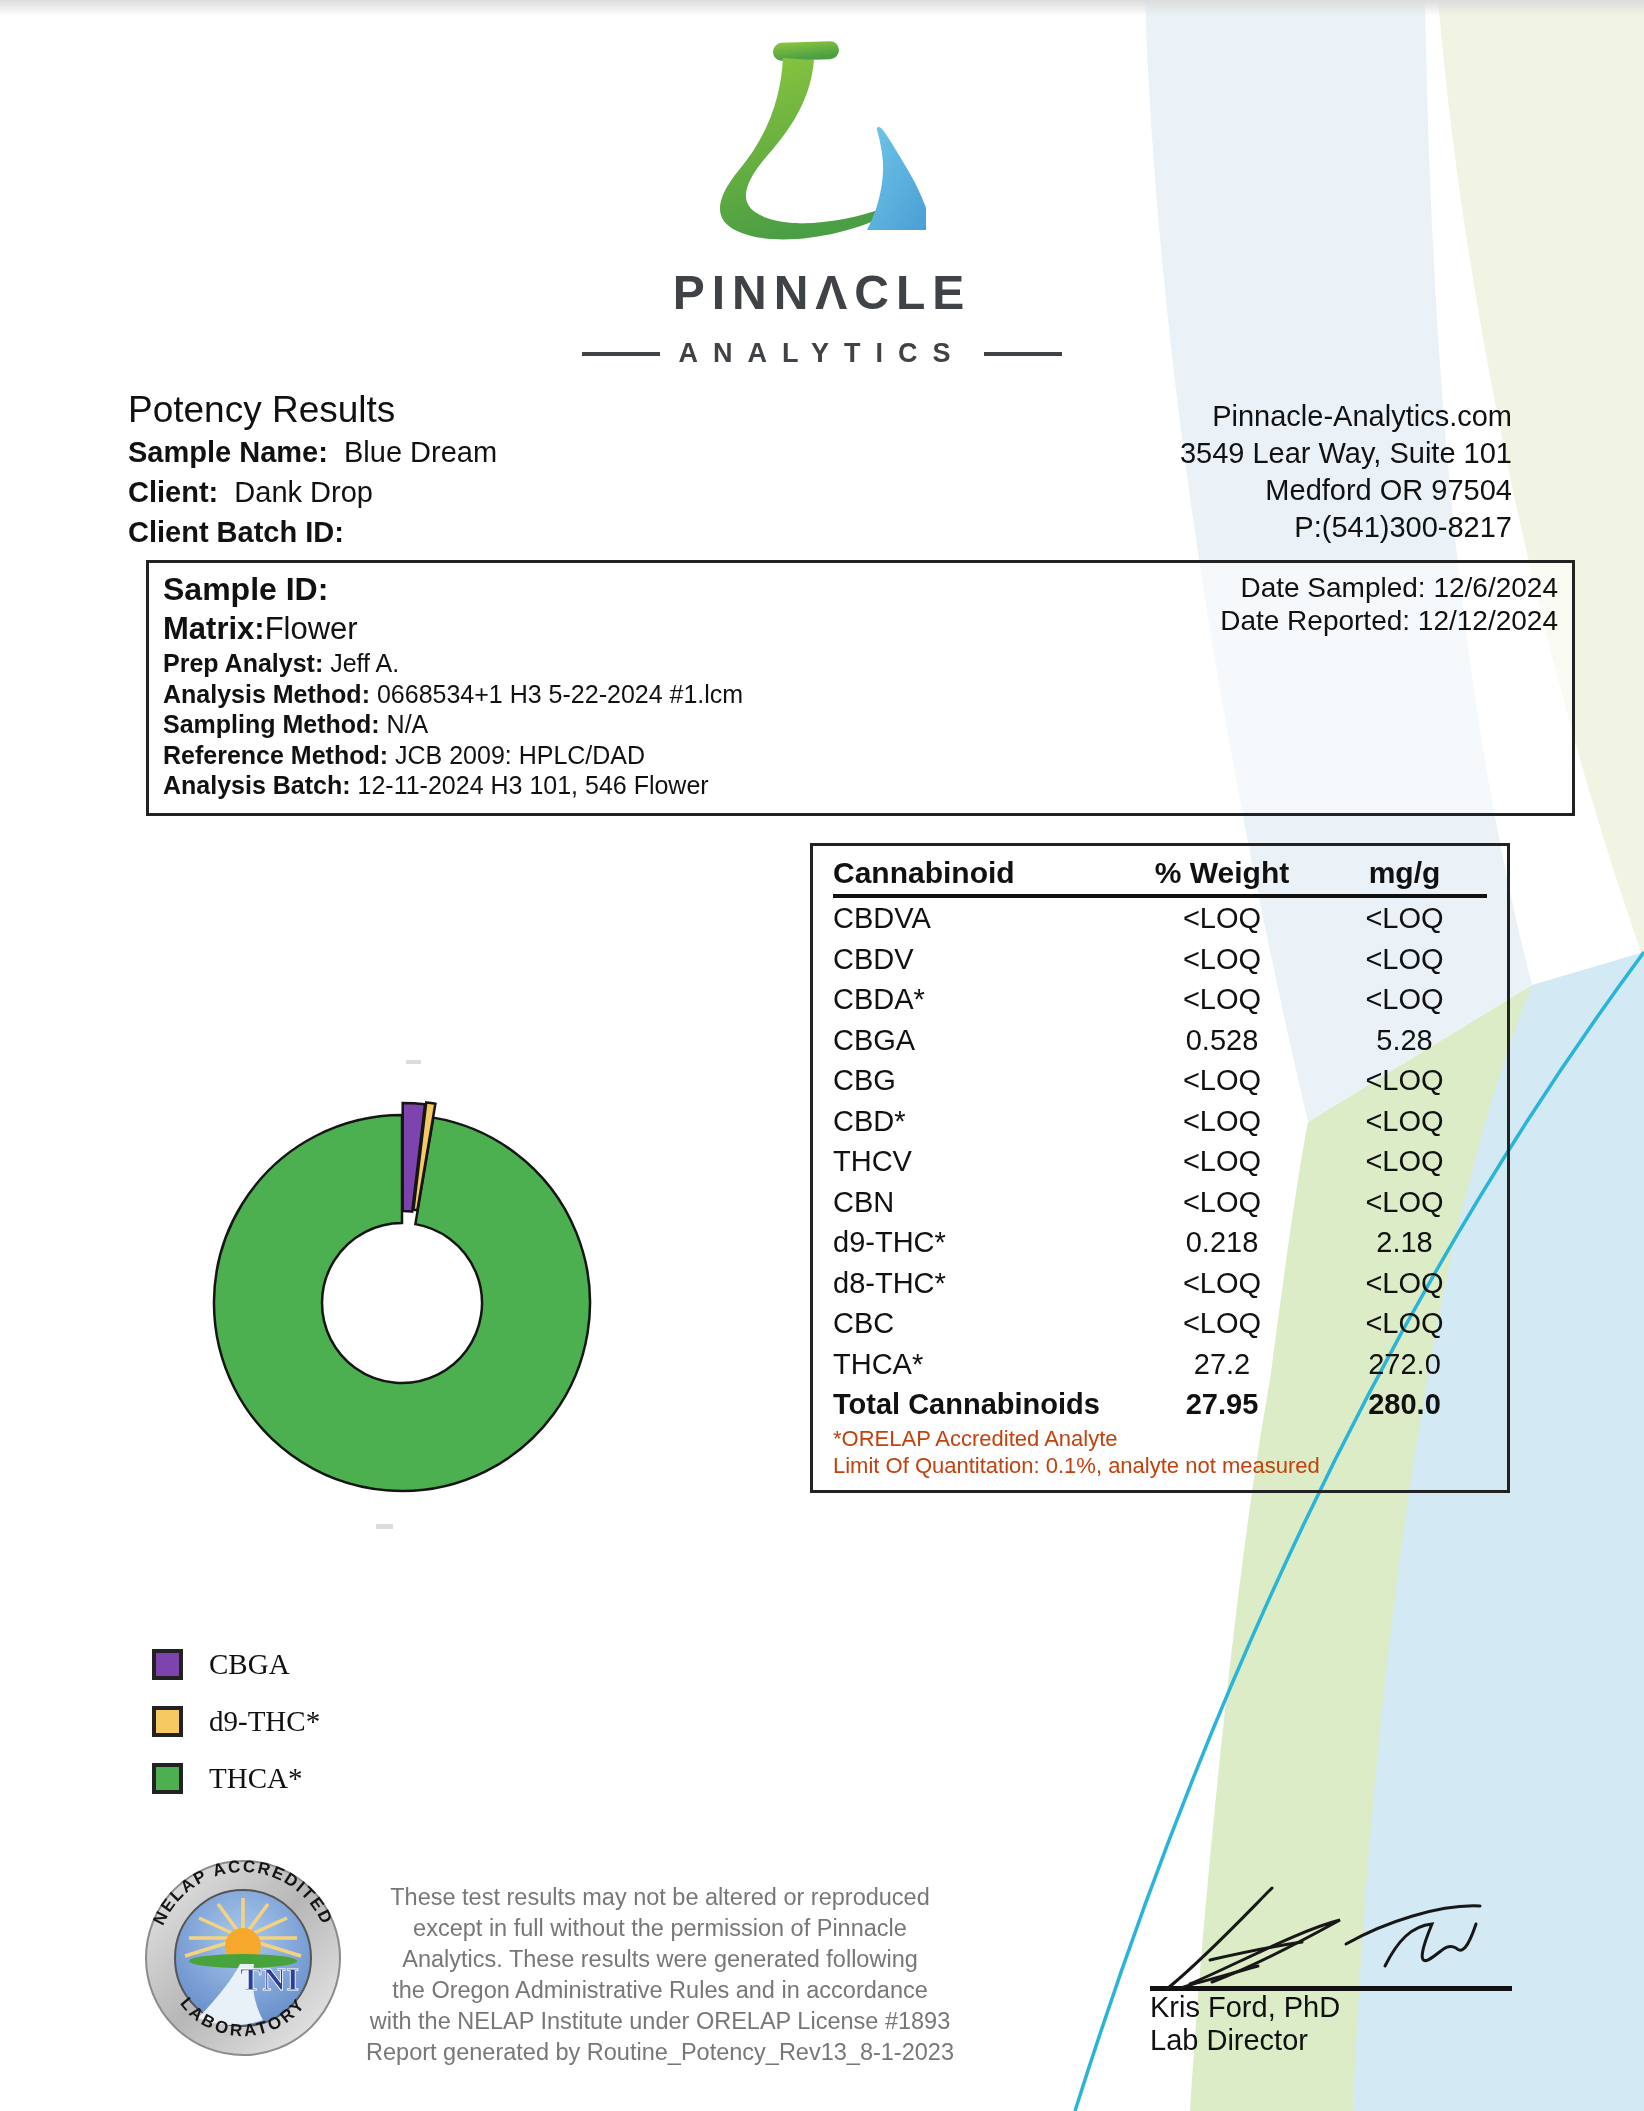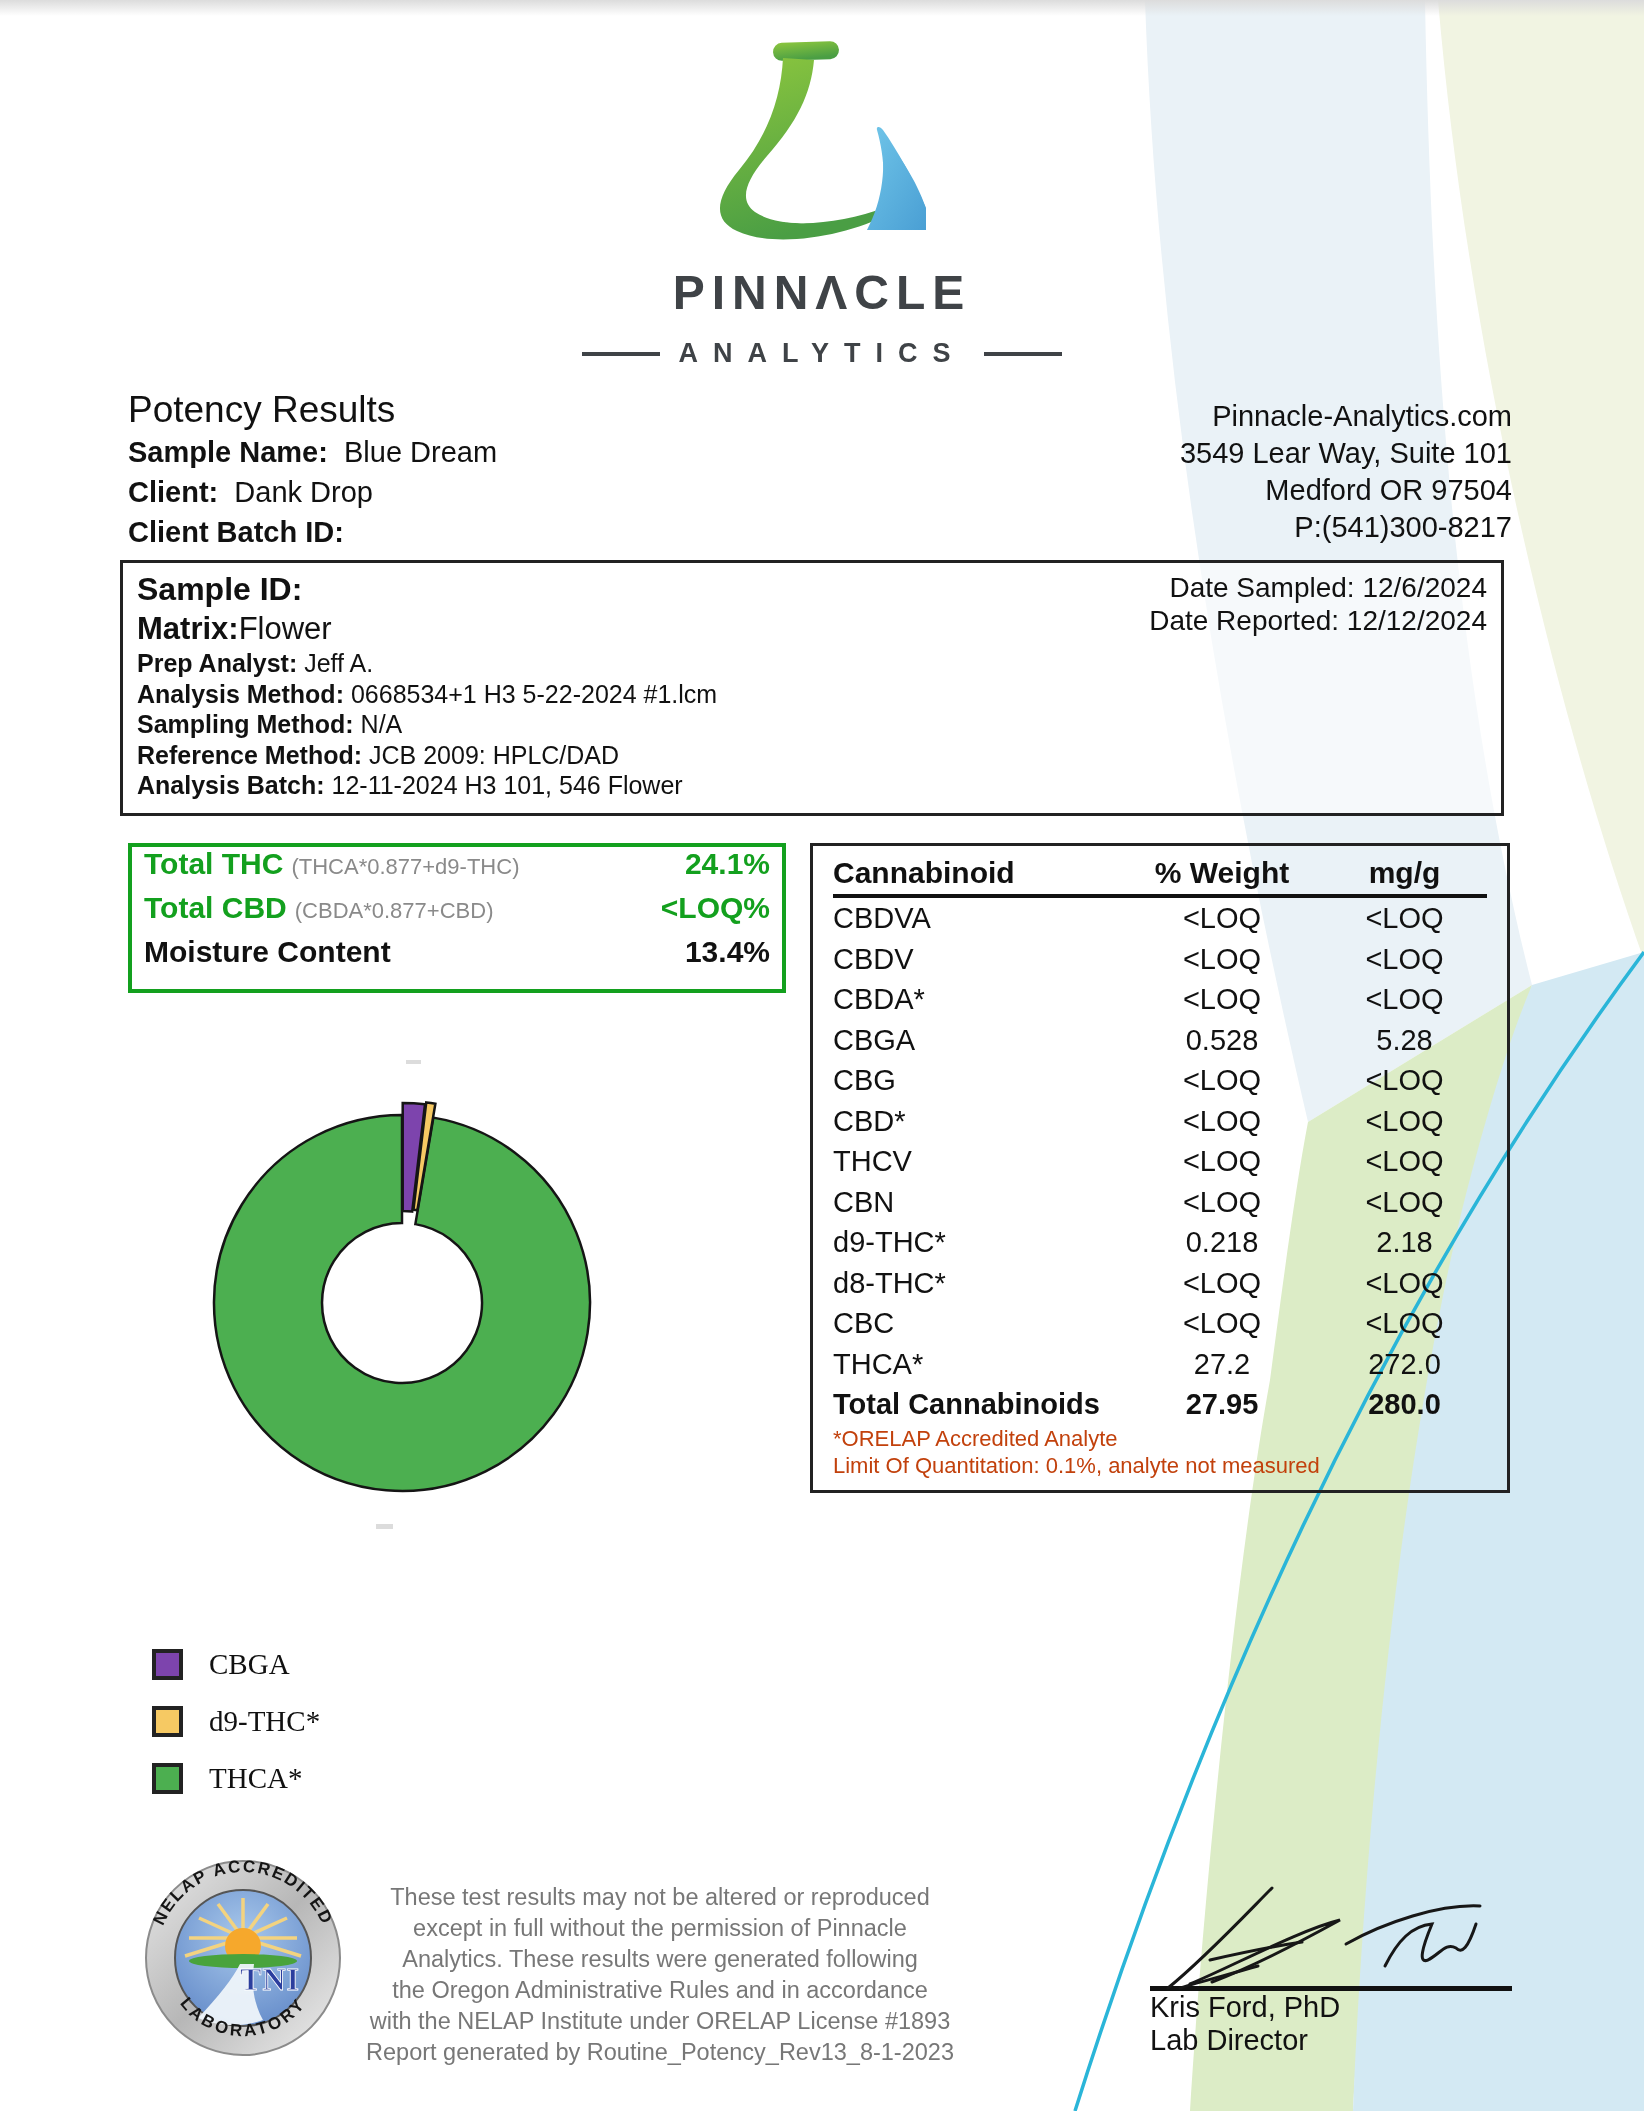--- a/index.html
+++ b/index.html
@@ -18,21 +18,21 @@
   .brand-sub .txt{font-size:27px;font-weight:bold;letter-spacing:15px;}
 
   
   .hdr-left{left:128px;top:388px;width:760px;}
   .hdr-title{font-size:37px;font-weight:normal;line-height:44px;}
   .hdr-row{font-size:29px;line-height:40px;}
   .hdr-row b{font-weight:bold;}
   .hdr-right{right:132px;top:398px;width:560px;text-align:right;font-size:29px;line-height:37px;}
 
   
-  .sample-box{left:120px;top:560px;width:1378px;height:250px;border:3px solid #222;background:rgba(255,255,255,.55);}
+  .sample-box{left:146px;top:560px;width:1378px;height:250px;border:3px solid #222;background:rgba(255,255,255,.55);padding-left:45px;}
   .sample-inner{position:absolute;left:14px;top:6px;}
   .sid{font-size:32px;font-weight:bold;line-height:40px;}
   .matrix{font-size:31px;line-height:39px;}
   .sfield{font-size:25px;line-height:30.5px;}
   .sfield b,.matrix b{font-weight:bold;}
   .sdates{position:absolute;right:14px;top:8px;text-align:right;font-size:28px;line-height:33px;}
 
   
   .totals-box{left:128px;top:843px;width:650px;height:142px;border:4px solid #13a01e;background:rgba(255,255,255,.6);}
   .trow{display:flex;align-items:baseline;padding:0 12px;height:44px;}
@@ -132,36 +132,20 @@
           <div class="sfield"><b>Reference Method:</b><span> JCB 2009: HPLC/DAD</span></div>
           <div class="sfield"><b>Analysis Batch:</b><span> 12-11-2024 H3 101, 546 Flower</span></div>
         </div>
   </div>
   <div class="sdates" id="sample-dates">
         <div>Date Sampled:&nbsp;12/6/2024</div>
         <div>Date Reported:&nbsp;12/12/2024</div>
       </div>
 </div>
 
-<div class="layer totals-box" id="totals-box">
-      <div class="trow">
-        <span class="lab green">Total THC</span>
-        <span class="frm">(THCA*0.877+d9-THC)</span>
-        <span class="val green">24.1%</span>
-      </div>
-      <div class="trow">
-        <span class="lab green">Total CBD</span>
-        <span class="frm">(CBDA*0.877+CBD)</span>
-        <span class="val green">&lt;LOQ%</span>
-      </div>
-      <div class="trow">
-        <span class="lab black">Moisture Content</span>
-        <span class="val black">13.4%</span>
-      </div>
-    </div>
 
 <div class="layer cann-box">
   <div class="cgrid chead">
     <div>Cannabinoid</div>
     <div class="c">% Weight</div>
     <div class="c">mg/g</div>
   </div>
   <div id="cann-rows">
         <div class="cgrid crow">
           <div>CBDVA</div>

